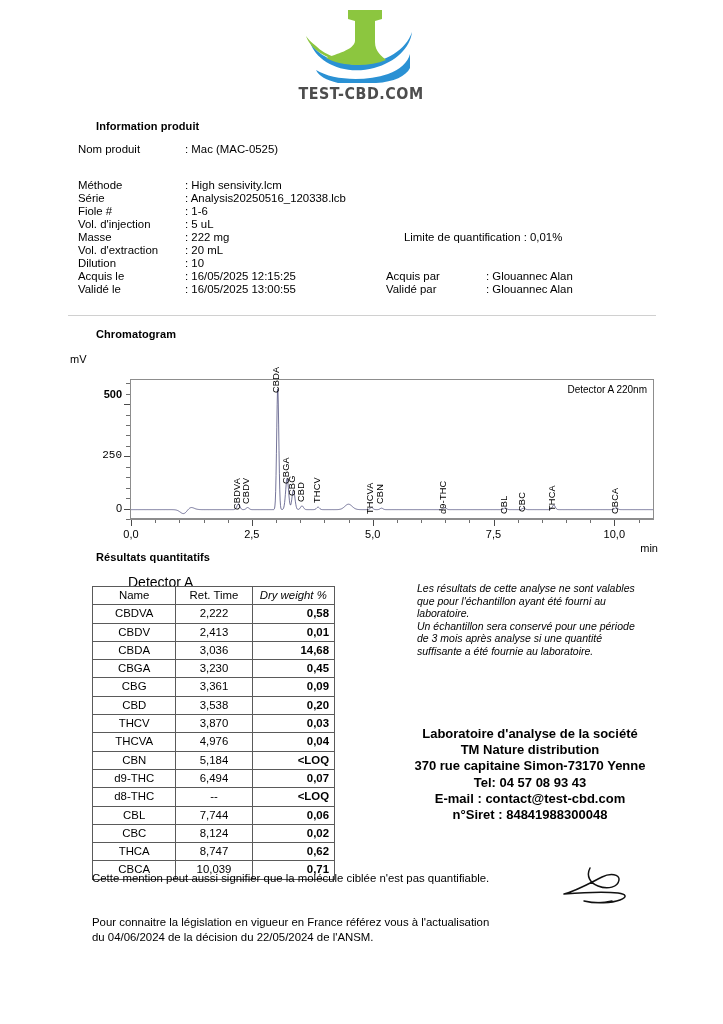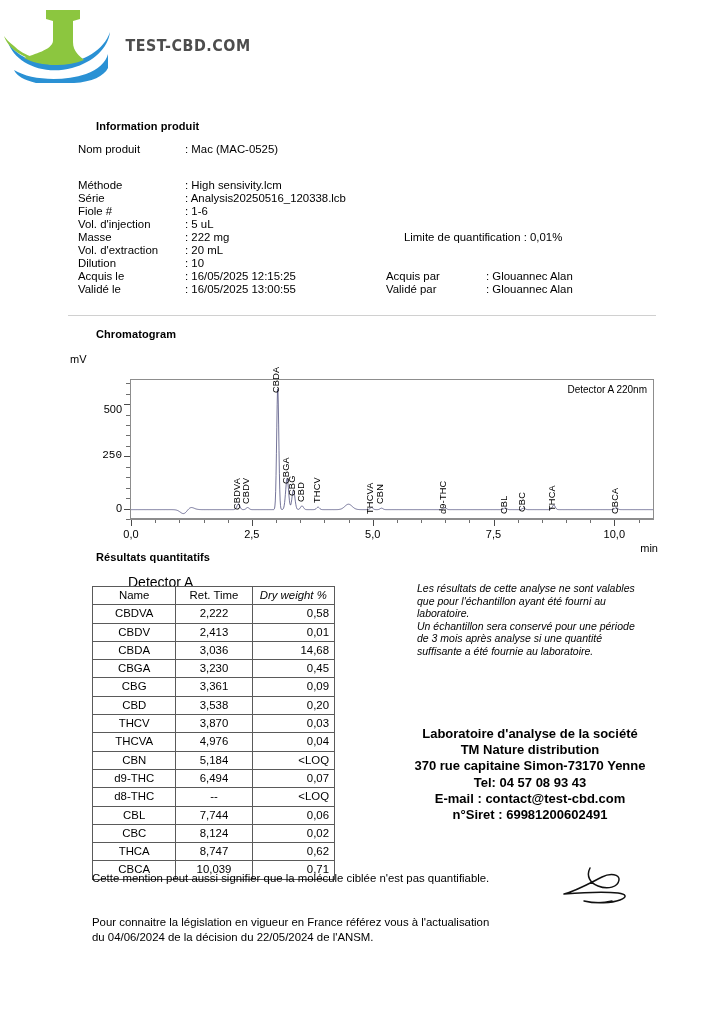--- a/index.html
+++ b/index.html
@@ -15,21 +15,21 @@
     color: #000000;
     overflow: hidden;
   }
 
   
   .logo-block {
     position: absolute;
     left: 0; right: 0;
     top: 6px;
     display: flex;
-    flex-direction: row;
+    flex-direction: column;
     align-items: center;
   }
   .logo-mark {
     width: 120px;
     height: 78px;
     display: block;
   }
   .logo-word {
     margin-top: 1px;
     font-family: "DejaVu Sans", sans-serif;
@@ -221,21 +221,21 @@
   }
   #results-table th, #results-table td {
     border: 1px solid #5a5a5a;
     height: 17.3px;
     padding: 0 5px;
     line-height: 17.3px;
   }
   #results-table th { font-weight: normal; text-align: center; }
   .c-name { width: 80px; text-align: center; }
   .c-rt   { width: 72px; text-align: center; }
-  .c-dw   { width: 80px; text-align: right; }
+  .c-dw   { width: 80px; text-align: right; font-weight: bold; }
   #results-table th.c-dw { text-align: center; font-style: italic; }
 
   
   #disclaimer {
     position: absolute;
     left: 417px;
     top: 582px;
     width: 230px;
     font-size: 10.5px;
     font-style: italic;
@@ -356,21 +356,21 @@
     <svg id="trace-svg" width="522" height="138" viewBox="0 0 522 138" preserveAspectRatio="none">
         <path d="M0.00 129.64L0.37 129.64L0.75 129.64L1.12 129.64L1.49 129.64L1.86 129.64L2.24 129.64L2.61 129.64L2.98 129.64L3.36 129.64L3.73 129.64L4.10 129.64L4.47 129.64L4.85 129.64L5.22 129.64L5.59 129.64L5.97 129.64L6.34 129.64L6.71 129.64L7.08 129.64L7.46 129.64L7.83 129.64L8.20 129.64L8.58 129.64L8.95 129.64L9.32 129.64L9.69 129.64L10.07 129.64L10.44 129.64L10.81 129.64L11.19 129.64L11.56 129.64L11.93 129.64L12.30 129.64L12.68 129.64L13.05 129.64L13.42 129.64L13.80 129.64L14.17 129.64L14.54 129.64L14.91 129.64L15.29 129.64L15.66 129.64L16.03 129.64L16.41 129.64L16.78 129.64L17.15 129.64L17.52 129.64L17.90 129.64L18.27 129.64L18.64 129.64L19.02 129.64L19.39 129.64L19.76 129.64L20.13 129.64L20.51 129.64L20.88 129.64L21.25 129.64L21.63 129.64L22.00 129.64L22.37 129.64L22.74 129.64L23.12 129.64L23.49 129.64L23.86 129.64L24.24 129.64L24.61 129.64L24.98 129.64L25.35 129.64L25.73 129.64L26.10 129.64L26.47 129.64L26.85 129.64L27.22 129.64L27.59 129.64L27.96 129.64L28.34 129.64L28.71 129.64L29.08 129.64L29.46 129.64L29.83 129.64L30.20 129.64L30.57 129.64L30.95 129.64L31.32 129.64L31.69 129.64L32.07 129.64L32.44 129.64L32.81 129.64L33.18 129.64L33.56 129.64L33.93 129.64L34.30 129.64L34.68 129.64L35.05 129.64L35.42 129.64L35.79 129.64L36.17 129.64L36.54 129.64L36.91 129.64L37.29 129.64L37.66 129.64L38.03 129.64L38.40 129.64L38.78 129.64L39.15 129.64L39.52 129.64L39.90 129.64L40.27 129.64L40.64 129.65L41.01 129.65L41.39 129.66L41.76 129.67L42.13 129.68L42.51 129.70L42.88 129.72L43.25 129.75L43.62 129.78L44.00 129.82L44.37 129.88L44.74 129.94L45.12 130.02L45.49 130.12L45.86 130.24L46.23 130.37L46.61 130.52L46.98 130.70L47.35 130.89L47.73 131.10L48.10 131.33L48.47 131.58L48.84 131.84L49.22 132.10L49.59 132.36L49.96 132.62L50.34 132.86L50.71 133.07L51.08 133.26L51.45 133.41L51.83 133.51L52.20 133.56L52.57 133.56L52.95 133.49L53.32 133.36L53.69 133.17L54.06 132.92L54.44 132.62L54.81 132.27L55.18 131.88L55.56 131.46L55.93 131.02L56.30 130.57L56.67 130.12L57.05 129.69L57.42 129.27L57.79 128.90L58.17 128.56L58.54 128.26L58.91 128.02L59.28 127.83L59.66 127.69L60.03 127.60L60.40 127.56L60.78 127.56L61.15 127.60L61.52 127.68L61.89 127.78L62.27 127.90L62.64 128.04L63.01 128.18L63.39 128.33L63.76 128.48L64.13 128.62L64.50 128.76L64.88 128.89L65.25 129.00L65.62 129.11L66.00 129.20L66.37 129.28L66.74 129.35L67.11 129.41L67.49 129.45L67.86 129.49L68.23 129.53L68.61 129.55L68.98 129.57L69.35 129.59L69.72 129.60L70.10 129.61L70.47 129.62L70.84 129.62L71.22 129.63L71.59 129.63L71.96 129.63L72.33 129.63L72.71 129.63L73.08 129.63L73.45 129.64L73.83 129.64L74.20 129.64L74.57 129.64L74.94 129.64L75.32 129.64L75.69 129.64L76.06 129.64L76.44 129.64L76.81 129.64L77.18 129.64L77.55 129.64L77.93 129.64L78.30 129.64L78.67 129.64L79.05 129.64L79.42 129.64L79.79 129.64L80.16 129.64L80.54 129.64L80.91 129.64L81.28 129.64L81.66 129.64L82.03 129.64L82.40 129.64L82.77 129.64L83.15 129.64L83.52 129.64L83.89 129.64L84.27 129.64L84.64 129.64L85.01 129.64L85.38 129.64L85.76 129.64L86.13 129.64L86.50 129.64L86.88 129.64L87.25 129.64L87.62 129.64L87.99 129.64L88.37 129.64L88.74 129.64L89.11 129.64L89.49 129.64L89.86 129.64L90.23 129.64L90.60 129.64L90.98 129.64L91.35 129.64L91.72 129.64L92.10 129.64L92.47 129.64L92.84 129.64L93.21 129.64L93.59 129.64L93.96 129.64L94.33 129.64L94.71 129.64L95.08 129.64L95.45 129.64L95.82 129.64L96.20 129.64L96.57 129.64L96.94 129.64L97.32 129.64L97.69 129.64L98.06 129.64L98.43 129.64L98.81 129.64L99.18 129.64L99.55 129.64L99.93 129.64L100.30 129.64L100.67 129.64L101.04 129.64L101.42 129.64L101.79 129.63L102.16 129.63L102.54 129.62L102.91 129.59L103.28 129.53L103.65 129.43L104.03 129.24L104.40 128.94L104.77 128.50L105.15 127.88L105.52 127.11L105.89 126.22L106.26 125.32L106.64 124.53L107.01 123.99L107.38 123.78L107.76 123.96L108.13 124.48L108.50 125.26L108.87 126.15L109.25 127.04L109.62 127.83L109.99 128.46L110.37 128.92L110.74 129.22L111.11 129.41L111.48 129.52L111.86 129.58L112.23 129.59L112.60 129.58L112.98 129.55L113.35 129.47L113.72 129.36L114.09 129.18L114.47 128.95L114.84 128.66L115.21 128.34L115.59 128.02L115.96 127.76L116.33 127.59L116.70 127.55L117.08 127.64L117.45 127.86L117.82 128.15L118.20 128.47L118.57 128.78L118.94 129.05L119.31 129.26L119.69 129.41L120.06 129.51L120.43 129.57L120.81 129.60L121.18 129.62L121.55 129.63L121.92 129.63L122.30 129.64L122.67 129.64L123.04 129.64L123.42 129.64L123.79 129.64L124.16 129.64L124.53 129.64L124.91 129.64L125.28 129.64L125.65 129.64L126.03 129.64L126.40 129.64L126.77 129.64L127.14 129.64L127.52 129.64L127.89 129.64L128.26 129.64L128.64 129.64L129.01 129.64L129.38 129.64L129.75 129.64L130.13 129.64L130.50 129.64L130.87 129.64L131.25 129.64L131.62 129.64L131.99 129.64L132.36 129.64L132.74 129.64L133.11 129.64L133.48 129.64L133.86 129.64L134.23 129.64L134.60 129.64L134.97 129.64L135.35 129.64L135.72 129.64L136.09 129.64L136.47 129.64L136.84 129.64L137.21 129.64L137.58 129.64L137.96 129.64L138.33 129.64L138.70 129.64L139.08 129.64L139.45 129.64L139.82 129.64L140.19 129.64L140.57 129.64L140.94 129.64L141.31 129.64L141.69 129.63L142.06 129.63L142.43 129.60L142.80 129.51L143.18 129.19L143.55 128.28L143.92 125.98L144.30 120.93L144.67 111.29L145.04 95.49L145.41 73.41L145.79 47.77L146.16 24.23L146.53 9.62L146.91 8.79L147.28 22.04L147.65 44.92L148.02 70.65L148.40 93.32L148.77 109.86L149.14 120.12L149.52 125.58L149.89 128.11L150.26 129.12L150.63 129.46L151.01 129.53L151.38 129.48L151.75 129.30L152.13 128.93L152.50 128.24L152.87 127.07L153.24 125.23L153.62 122.54L153.99 118.94L154.36 114.54L154.74 109.71L155.11 105.01L155.48 101.14L155.85 98.78L156.23 98.36L156.60 99.96L156.97 103.27L157.35 107.70L157.72 112.50L158.09 117.01L158.46 120.72L158.84 123.35L159.21 124.77L159.58 125.02L159.96 124.16L160.33 122.35L160.70 119.81L161.07 116.87L161.45 113.95L161.82 111.54L162.19 110.07L162.57 109.84L162.94 110.88L163.31 113.00L163.68 115.82L164.06 118.90L164.43 121.83L164.80 124.32L165.18 126.25L165.55 127.61L165.92 128.50L166.29 129.03L166.67 129.31L167.04 129.41L167.41 129.40L167.79 129.29L168.16 129.08L168.53 128.75L168.90 128.32L169.28 127.78L169.65 127.20L170.02 126.64L170.40 126.19L170.77 125.92L171.14 125.89L171.51 126.10L171.89 126.51L172.26 127.05L172.63 127.63L173.01 128.19L173.38 128.65L173.75 129.01L174.12 129.27L174.50 129.43L174.87 129.53L175.24 129.58L175.62 129.61L175.99 129.63L176.36 129.63L176.73 129.63L177.11 129.64L177.48 129.64L177.85 129.64L178.23 129.64L178.60 129.64L178.97 129.64L179.34 129.64L179.72 129.64L180.09 129.64L180.46 129.64L180.84 129.64L181.21 129.64L181.58 129.63L181.95 129.63L182.33 129.62L182.70 129.61L183.07 129.58L183.45 129.52L183.82 129.43L184.19 129.28L184.56 129.06L184.94 128.77L185.31 128.42L185.68 128.03L186.06 127.65L186.43 127.35L186.80 127.16L187.17 127.14L187.55 127.27L187.92 127.54L188.29 127.90L188.67 128.29L189.04 128.66L189.41 128.97L189.78 129.21L190.16 129.38L190.53 129.50L190.90 129.56L191.28 129.60L191.65 129.62L192.02 129.63L192.39 129.63L192.77 129.64L193.14 129.64L193.51 129.64L193.89 129.64L194.26 129.64L194.63 129.64L195.00 129.64L195.38 129.64L195.75 129.64L196.12 129.64L196.50 129.64L196.87 129.64L197.24 129.64L197.61 129.64L197.99 129.64L198.36 129.64L198.73 129.64L199.11 129.64L199.48 129.64L199.85 129.64L200.22 129.64L200.60 129.64L200.97 129.64L201.34 129.64L201.72 129.64L202.09 129.64L202.46 129.64L202.83 129.63L203.21 129.63L203.58 129.63L203.95 129.63L204.33 129.63L204.70 129.63L205.07 129.62L205.44 129.61L205.82 129.61L206.19 129.59L206.56 129.58L206.94 129.56L207.31 129.53L207.68 129.50L208.05 129.45L208.43 129.40L208.80 129.33L209.17 129.25L209.55 129.15L209.92 129.03L210.29 128.88L210.66 128.72L211.04 128.53L211.41 128.31L211.78 128.07L212.16 127.80L212.53 127.51L212.90 127.20L213.27 126.88L213.65 126.55L214.02 126.21L214.39 125.87L214.77 125.55L215.14 125.24L215.51 124.96L215.88 124.71L216.26 124.51L216.63 124.35L217.00 124.25L217.38 124.20L217.75 124.21L218.12 124.28L218.49 124.40L218.87 124.57L219.24 124.79L219.61 125.05L219.99 125.34L220.36 125.65L220.73 125.98L221.10 126.32L221.48 126.66L221.85 126.99L222.22 127.31L222.60 127.61L222.97 127.89L223.34 128.15L223.71 128.39L224.09 128.59L224.46 128.78L224.83 128.93L225.21 129.07L225.58 129.18L225.95 129.28L226.32 129.36L226.70 129.42L227.07 129.47L227.44 129.51L227.82 129.54L228.19 129.57L228.56 129.58L228.93 129.60L229.31 129.61L229.68 129.62L230.05 129.62L230.43 129.63L230.80 129.63L231.17 129.63L231.54 129.63L231.92 129.63L232.29 129.64L232.66 129.64L233.04 129.64L233.41 129.64L233.78 129.64L234.15 129.64L234.53 129.64L234.90 129.64L235.27 129.63L235.65 129.63L236.02 129.62L236.39 129.60L236.76 129.56L237.14 129.50L237.51 129.39L237.88 129.23L238.26 129.01L238.63 128.73L239.00 128.42L239.37 128.10L239.75 127.81L240.12 127.62L240.49 127.55L240.87 127.61L241.24 127.80L241.61 128.07L241.98 128.39L242.36 128.71L242.73 128.99L243.10 129.22L243.48 129.38L243.85 129.49L244.22 129.56L244.59 129.60L244.97 129.62L245.34 129.63L245.71 129.63L246.09 129.62L246.46 129.61L246.83 129.58L247.20 129.54L247.58 129.46L247.95 129.35L248.32 129.19L248.70 129.00L249.07 128.77L249.44 128.55L249.81 128.35L250.19 128.22L250.56 128.17L250.93 128.22L251.31 128.35L251.68 128.55L252.05 128.77L252.42 129.00L252.80 129.19L253.17 129.35L253.54 129.46L253.92 129.54L254.29 129.58L254.66 129.61L255.03 129.62L255.41 129.63L255.78 129.63L256.15 129.64L256.53 129.64L256.90 129.64L257.27 129.64L257.64 129.64L258.02 129.64L258.39 129.64L258.76 129.64L259.14 129.64L259.51 129.64L259.88 129.64L260.25 129.64L260.63 129.64L261.00 129.64L261.37 129.64L261.75 129.64L262.12 129.64L262.49 129.64L262.86 129.64L263.24 129.64L263.61 129.64L263.98 129.64L264.36 129.64L264.73 129.64L265.10 129.64L265.47 129.64L265.85 129.64L266.22 129.64L266.59 129.64L266.97 129.64L267.34 129.64L267.71 129.64L268.08 129.64L268.46 129.64L268.83 129.64L269.20 129.64L269.58 129.64L269.95 129.64L270.32 129.64L270.69 129.64L271.07 129.64L271.44 129.64L271.81 129.64L272.19 129.64L272.56 129.64L272.93 129.64L273.30 129.64L273.68 129.64L274.05 129.64L274.42 129.64L274.80 129.64L275.17 129.64L275.54 129.64L275.91 129.64L276.29 129.64L276.66 129.64L277.03 129.64L277.41 129.64L277.78 129.64L278.15 129.64L278.52 129.64L278.90 129.64L279.27 129.64L279.64 129.64L280.02 129.64L280.39 129.64L280.76 129.64L281.13 129.64L281.51 129.64L281.88 129.64L282.25 129.64L282.63 129.64L283.00 129.64L283.37 129.64L283.74 129.64L284.12 129.64L284.49 129.64L284.86 129.64L285.24 129.64L285.61 129.64L285.98 129.64L286.35 129.64L286.73 129.64L287.10 129.64L287.47 129.64L287.85 129.64L288.22 129.64L288.59 129.64L288.96 129.64L289.34 129.64L289.71 129.64L290.08 129.64L290.46 129.64L290.83 129.64L291.20 129.64L291.57 129.64L291.95 129.64L292.32 129.64L292.69 129.64L293.07 129.64L293.44 129.64L293.81 129.64L294.18 129.64L294.56 129.64L294.93 129.64L295.30 129.64L295.68 129.64L296.05 129.64L296.42 129.64L296.79 129.64L297.17 129.64L297.54 129.64L297.91 129.64L298.29 129.64L298.66 129.64L299.03 129.64L299.40 129.64L299.78 129.64L300.15 129.64L300.52 129.64L300.90 129.64L301.27 129.64L301.64 129.64L302.01 129.64L302.39 129.64L302.76 129.64L303.13 129.64L303.51 129.64L303.88 129.64L304.25 129.64L304.62 129.64L305.00 129.64L305.37 129.64L305.74 129.64L306.12 129.64L306.49 129.64L306.86 129.64L307.23 129.64L307.61 129.64L307.98 129.64L308.35 129.64L308.73 129.63L309.10 129.63L309.47 129.62L309.84 129.60L310.22 129.56L310.59 129.49L310.96 129.39L311.34 129.23L311.71 129.02L312.08 128.76L312.45 128.47L312.83 128.19L313.20 127.95L313.57 127.80L313.95 127.76L314.32 127.84L314.69 128.03L315.06 128.29L315.44 128.58L315.81 128.86L316.18 129.11L316.56 129.29L316.93 129.43L317.30 129.52L317.67 129.58L318.05 129.61L318.42 129.62L318.79 129.63L319.17 129.63L319.54 129.64L319.91 129.64L320.28 129.64L320.66 129.64L321.03 129.64L321.40 129.64L321.78 129.64L322.15 129.64L322.52 129.64L322.89 129.64L323.27 129.64L323.64 129.64L324.01 129.64L324.39 129.64L324.76 129.64L325.13 129.64L325.50 129.64L325.88 129.64L326.25 129.64L326.62 129.64L327.00 129.64L327.37 129.64L327.74 129.64L328.11 129.64L328.49 129.64L328.86 129.64L329.23 129.64L329.61 129.64L329.98 129.64L330.35 129.64L330.72 129.64L331.10 129.64L331.47 129.64L331.84 129.64L332.22 129.64L332.59 129.64L332.96 129.64L333.33 129.64L333.71 129.64L334.08 129.64L334.45 129.64L334.83 129.64L335.20 129.64L335.57 129.64L335.94 129.64L336.32 129.64L336.69 129.64L337.06 129.64L337.44 129.64L337.81 129.64L338.18 129.64L338.55 129.64L338.93 129.64L339.30 129.64L339.67 129.64L340.05 129.64L340.42 129.64L340.79 129.64L341.16 129.64L341.54 129.64L341.91 129.64L342.28 129.64L342.66 129.64L343.03 129.64L343.40 129.64L343.77 129.64L344.15 129.64L344.52 129.64L344.89 129.64L345.27 129.64L345.64 129.64L346.01 129.64L346.38 129.64L346.76 129.64L347.13 129.64L347.50 129.64L347.88 129.64L348.25 129.64L348.62 129.64L348.99 129.64L349.37 129.64L349.74 129.64L350.11 129.64L350.49 129.64L350.86 129.64L351.23 129.64L351.60 129.64L351.98 129.64L352.35 129.64L352.72 129.64L353.10 129.64L353.47 129.64L353.84 129.64L354.21 129.64L354.59 129.64L354.96 129.64L355.33 129.64L355.71 129.64L356.08 129.64L356.45 129.64L356.82 129.64L357.20 129.64L357.57 129.64L357.94 129.64L358.32 129.64L358.69 129.64L359.06 129.64L359.43 129.64L359.81 129.64L360.18 129.64L360.55 129.64L360.93 129.64L361.30 129.64L361.67 129.64L362.04 129.64L362.42 129.64L362.79 129.64L363.16 129.64L363.54 129.64L363.91 129.64L364.28 129.64L364.65 129.64L365.03 129.64L365.40 129.64L365.77 129.64L366.15 129.64L366.52 129.64L366.89 129.64L367.26 129.64L367.64 129.64L368.01 129.64L368.38 129.64L368.76 129.64L369.13 129.63L369.50 129.63L369.87 129.62L370.25 129.60L370.62 129.57L370.99 129.51L371.37 129.42L371.74 129.28L372.11 129.10L372.48 128.87L372.86 128.61L373.23 128.36L373.60 128.14L373.98 128.00L374.35 127.96L374.72 128.03L375.09 128.20L375.47 128.43L375.84 128.69L376.21 128.94L376.59 129.16L376.96 129.33L377.33 129.45L377.70 129.53L378.08 129.58L378.45 129.61L378.82 129.62L379.20 129.63L379.57 129.63L379.94 129.64L380.31 129.64L380.69 129.64L381.06 129.64L381.43 129.64L381.81 129.64L382.18 129.64L382.55 129.64L382.92 129.64L383.30 129.64L383.67 129.64L384.04 129.64L384.42 129.64L384.79 129.64L385.16 129.64L385.53 129.64L385.91 129.64L386.28 129.64L386.65 129.64L387.03 129.64L387.40 129.63L387.77 129.63L388.14 129.62L388.52 129.61L388.89 129.59L389.26 129.54L389.64 129.47L390.01 129.36L390.38 129.21L390.75 129.02L391.13 128.80L391.50 128.57L391.87 128.37L392.25 128.23L392.62 128.17L392.99 128.21L393.36 128.34L393.74 128.53L394.11 128.75L394.48 128.97L394.86 129.17L395.23 129.33L395.60 129.45L395.97 129.53L396.35 129.58L396.72 129.61L397.09 129.62L397.47 129.63L397.84 129.63L398.21 129.64L398.58 129.64L398.96 129.64L399.33 129.64L399.70 129.64L400.08 129.64L400.45 129.64L400.82 129.64L401.19 129.64L401.57 129.64L401.94 129.64L402.31 129.64L402.69 129.64L403.06 129.64L403.43 129.64L403.80 129.64L404.18 129.64L404.55 129.64L404.92 129.64L405.30 129.64L405.67 129.64L406.04 129.64L406.41 129.64L406.79 129.64L407.16 129.64L407.53 129.64L407.91 129.64L408.28 129.64L408.65 129.64L409.02 129.64L409.40 129.64L409.77 129.64L410.14 129.64L410.52 129.64L410.89 129.64L411.26 129.64L411.63 129.64L412.01 129.64L412.38 129.64L412.75 129.64L413.13 129.64L413.50 129.64L413.87 129.64L414.24 129.64L414.62 129.64L414.99 129.64L415.36 129.64L415.74 129.64L416.11 129.64L416.48 129.64L416.85 129.64L417.23 129.63L417.60 129.63L417.97 129.62L418.35 129.59L418.72 129.54L419.09 129.45L419.46 129.30L419.84 129.04L420.21 128.67L420.58 128.16L420.96 127.54L421.33 126.83L421.70 126.13L422.07 125.54L422.45 125.15L422.82 125.04L423.19 125.23L423.57 125.68L423.94 126.31L424.31 127.02L424.68 127.71L425.06 128.31L425.43 128.78L425.80 129.12L426.18 129.34L426.55 129.48L426.92 129.56L427.29 129.60L427.67 129.62L428.04 129.63L428.41 129.63L428.79 129.64L429.16 129.64L429.53 129.64L429.90 129.64L430.28 129.64L430.65 129.64L431.02 129.64L431.40 129.64L431.77 129.64L432.14 129.64L432.51 129.64L432.89 129.64L433.26 129.64L433.63 129.64L434.01 129.64L434.38 129.64L434.75 129.64L435.12 129.64L435.50 129.64L435.87 129.64L436.24 129.64L436.62 129.64L436.99 129.64L437.36 129.64L437.73 129.64L438.11 129.64L438.48 129.64L438.85 129.64L439.23 129.64L439.60 129.64L439.97 129.64L440.34 129.64L440.72 129.64L441.09 129.64L441.46 129.64L441.84 129.64L442.21 129.64L442.58 129.64L442.95 129.64L443.33 129.64L443.70 129.64L444.07 129.64L444.45 129.64L444.82 129.64L445.19 129.64L445.56 129.64L445.94 129.64L446.31 129.64L446.68 129.64L447.06 129.64L447.43 129.64L447.80 129.64L448.17 129.64L448.55 129.64L448.92 129.64L449.29 129.64L449.67 129.64L450.04 129.64L450.41 129.64L450.78 129.64L451.16 129.64L451.53 129.64L451.90 129.64L452.28 129.64L452.65 129.64L453.02 129.64L453.39 129.64L453.77 129.64L454.14 129.64L454.51 129.64L454.89 129.64L455.26 129.64L455.63 129.64L456.00 129.64L456.38 129.64L456.75 129.64L457.12 129.64L457.50 129.64L457.87 129.64L458.24 129.64L458.61 129.64L458.99 129.64L459.36 129.64L459.73 129.64L460.11 129.64L460.48 129.64L460.85 129.64L461.22 129.64L461.60 129.64L461.97 129.64L462.34 129.64L462.72 129.64L463.09 129.64L463.46 129.64L463.83 129.64L464.21 129.64L464.58 129.64L464.95 129.64L465.33 129.64L465.70 129.64L466.07 129.64L466.44 129.64L466.82 129.64L467.19 129.64L467.56 129.64L467.94 129.64L468.31 129.64L468.68 129.64L469.05 129.64L469.43 129.64L469.80 129.64L470.17 129.64L470.55 129.64L470.92 129.64L471.29 129.64L471.66 129.64L472.04 129.64L472.41 129.64L472.78 129.64L473.16 129.64L473.53 129.64L473.90 129.64L474.27 129.64L474.65 129.64L475.02 129.64L475.39 129.64L475.77 129.64L476.14 129.64L476.51 129.64L476.88 129.64L477.26 129.64L477.63 129.64L478.00 129.64L478.38 129.64L478.75 129.64L479.12 129.64L479.49 129.64L479.87 129.63L480.24 129.63L480.61 129.62L480.99 129.61L481.36 129.58L481.73 129.53L482.10 129.45L482.48 129.32L482.85 129.14L483.22 128.91L483.60 128.63L483.97 128.34L484.34 128.07L484.71 127.86L485.09 127.76L485.46 127.78L485.83 127.92L486.21 128.14L486.58 128.42L486.95 128.72L487.32 128.98L487.70 129.20L488.07 129.36L488.44 129.48L488.82 129.55L489.19 129.59L489.56 129.62L489.93 129.63L490.31 129.63L490.68 129.63L491.05 129.64L491.43 129.64L491.80 129.64L492.17 129.64L492.54 129.64L492.92 129.64L493.29 129.64L493.66 129.64L494.04 129.64L494.41 129.64L494.78 129.64L495.15 129.64L495.53 129.64L495.90 129.64L496.27 129.64L496.65 129.64L497.02 129.64L497.39 129.64L497.76 129.64L498.14 129.64L498.51 129.64L498.88 129.64L499.26 129.64L499.63 129.64L500.00 129.64L500.37 129.64L500.75 129.64L501.12 129.64L501.49 129.64L501.87 129.64L502.24 129.64L502.61 129.64L502.98 129.64L503.36 129.64L503.73 129.64L504.10 129.64L504.48 129.64L504.85 129.64L505.22 129.64L505.59 129.64L505.97 129.64L506.34 129.64L506.71 129.64L507.09 129.64L507.46 129.64L507.83 129.64L508.20 129.64L508.58 129.64L508.95 129.64L509.32 129.64L509.70 129.64L510.07 129.64L510.44 129.64L510.81 129.64L511.19 129.64L511.56 129.64L511.93 129.64L512.31 129.64L512.68 129.64L513.05 129.64L513.42 129.64L513.80 129.64L514.17 129.64L514.54 129.64L514.92 129.64L515.29 129.64L515.66 129.64L516.03 129.64L516.41 129.64L516.78 129.64L517.15 129.64L517.53 129.64L517.90 129.64L518.27 129.64L518.64 129.64L519.02 129.64L519.39 129.64L519.76 129.64L520.14 129.64L520.51 129.64L520.88 129.64L521.25 129.64L521.63 129.64L522.00 129.64" fill="none" stroke="#3a3a6e" stroke-width="0.7"></path>
       </svg>
   </div>
   <div id="ticks-y">
       <div class="ytick-mark" style="top: 138.636px;"></div>
       <div class="ytick-label" style="top: 131.636px;">0</div>
       <div class="ytick-mark" style="top: 86.3636px;"></div>
       <div class="ytick-label" style="top: 79.3636px; font-family: Liberation Mono, monospace;">250</div>
       <div class="ytick-mark" style="top: 34.0909px;"></div>
-      <div class="ytick-label" style="top: 33px;">500</div>
+      <div class="ytick-label" style="top: 18px; font-weight: bold;">500</div>
       <div class="ytick-minor" style="top: 149.091px;"></div>
       <div class="ytick-minor" style="top: 128.182px;"></div>
       <div class="ytick-minor" style="top: 117.727px;"></div>
       <div class="ytick-minor" style="top: 107.273px;"></div>
       <div class="ytick-minor" style="top: 96.8182px;"></div>
       <div class="ytick-minor" style="top: 75.9091px;"></div>
       <div class="ytick-minor" style="top: 65.4545px;"></div>
       <div class="ytick-minor" style="top: 55px;"></div>
       <div class="ytick-minor" style="top: 44.5455px;"></div>
       <div class="ytick-minor" style="top: 23.6364px;"></div>
@@ -518,21 +518,21 @@
     <div>Les résultats de cette analyse ne sont valables que pour l'échantillon ayant été fourni au laboratoire.</div>
     <div>Un échantillon sera conservé pour une période de 3 mois après analyse si une quantité suffisante a été fournie au laboratoire.</div>
   </div>
 
 <div id="lab-block">
   <div>Laboratoire d'analyse de la société</div>
   <div>TM Nature distribution</div>
   <div>370 rue capitaine Simon-73170 Yenne</div>
   <div>Tel: 04 57 08 93 43</div>
   <div>E-mail : contact@test-cbd.com</div>
-  <div>n°Siret : 69981200602491</div>
+  <div>n°Siret : 84841988300048</div>
 </div>
 
 <div id="loq-legend">
   <div>Cette mention peut aussi signifier que la molécule ciblée n'est pas quantifiable.</div>
 </div>
 
 <div id="legislation">
   <div>Pour connaitre la législation en vigueur en France référez vous à l'actualisation</div>
   <div>du 04/06/2024 de la décision du 22/05/2024 de l'ANSM.</div>
 </div>

